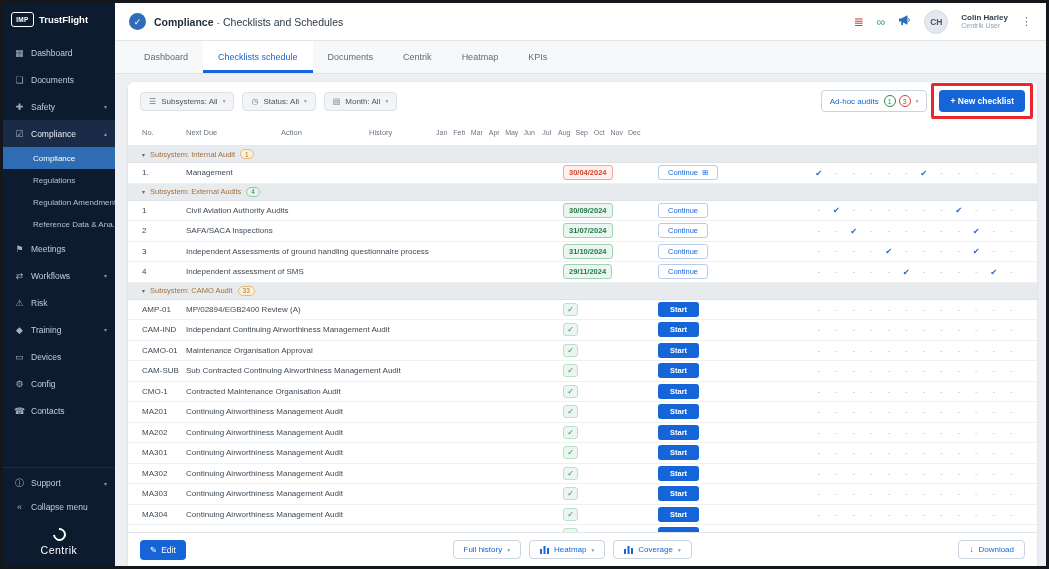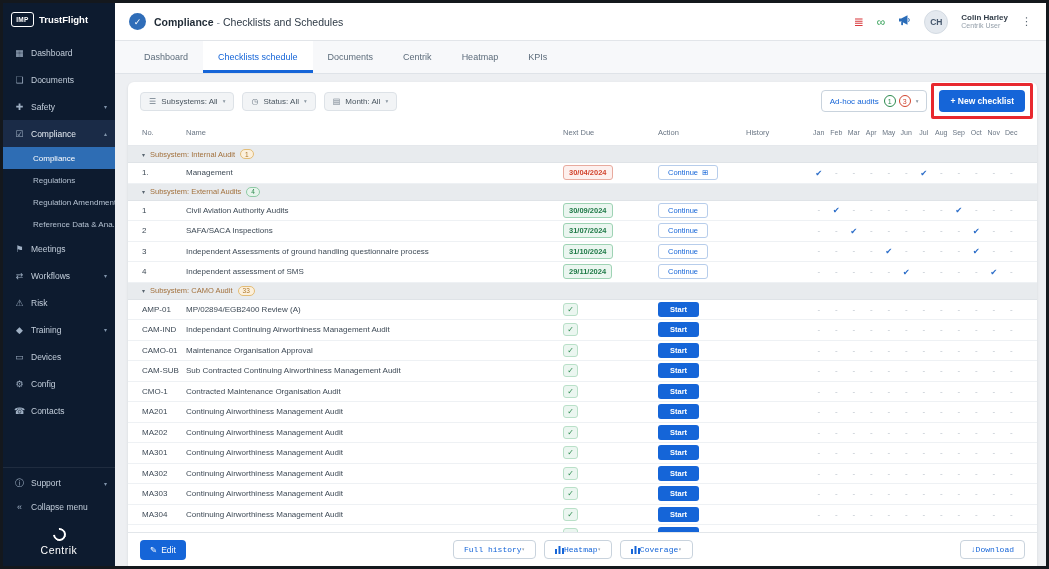--- a/index.html
+++ b/index.html
@@ -92,21 +92,21 @@
   .due-badge.ok{background:#ebf6f0;border:1px solid #9ed3b4;color:#1f7a47;}
   .done-check{display:inline-flex;width:15px;height:13px;background:#ebf6f0;border:1px solid #b9e0c8;border-radius:3px;color:var(--success-green);font-size:8px;align-items:center;justify-content:center;}
   .btn-continue{background:#fff;border:1px solid #b7cdeb;color:var(--accent-blue);border-radius:3px;font-size:7.5px;padding:2px 9px;cursor:pointer;display:inline-flex;gap:4px;align-items:center;font-family:inherit;}
   .btn-start{background:var(--accent-blue);border:none;color:#fff;border-radius:3px;font-size:7.5px;font-weight:bold;padding:3px 12px;cursor:pointer;font-family:inherit;}
   .m-check{color:#2a6cc8;font-size:8.5px;}
   .m-dash{color:#b8c0c9;font-size:8px;}
 
   .card-footer{height:34px;border-top:1px solid #e2e6ea;display:flex;align-items:center;padding:0 12px;gap:8px;background:#fff;flex:none;}
   .btn-edit{background:var(--accent-blue);color:#fff;border:none;border-radius:4px;font-size:8.5px;padding:5px 10px;display:flex;gap:4px;align-items:center;cursor:pointer;font-family:inherit;}
   .footer-center{margin:0 auto;display:flex;gap:8px;}
-  .btn-dropdown,.btn-download{background:#fff;border:1px solid #c9d3dd;color:var(--accent-blue);border-radius:4px;font-size:8px;padding:4px 10px;display:flex;align-items:center;cursor:pointer;font-family:Liberation Mono, monospace;}
+  .btn-dropdown,.btn-download{background:#fff;border:1px solid #c9d3dd;color:var(--accent-blue);border-radius:4px;font-size:8px;padding:4px 10px;display:flex;gap:5px;align-items:center;cursor:pointer;font-family:Liberation Sans, sans-serif;}
   .dd-icon{display:inline-flex;align-items:center;}
 </style>
 </head>
 <body>
 
 <div class="container">
 
   <aside class="sidebar">
     <div class="logo-row">
       <span class="logo-badge">IMP</span>
@@ -262,21 +262,20 @@
             </button>
             <span class="ncwrap">
               <button class="new-checklist-btn">+ New checklist</button>
               <span class="annotation-box"></span>
             </span>
           </div>
         </div>
 
         <div class="table-head">
           <span class="c-no">No.</span>
-          <span class="c-name">Name</span>
           <span class="c-due">Next Due</span>
           <span class="c-action">Action</span>
           <span class="c-history">History</span>
           <span class="c-months">
               <span class="m-cell m-head">Jan</span>
               <span class="m-cell m-head">Feb</span>
               <span class="m-cell m-head">Mar</span>
               <span class="m-cell m-head">Apr</span>
               <span class="m-cell m-head">May</span>
               <span class="m-cell m-head">Jun</span>

